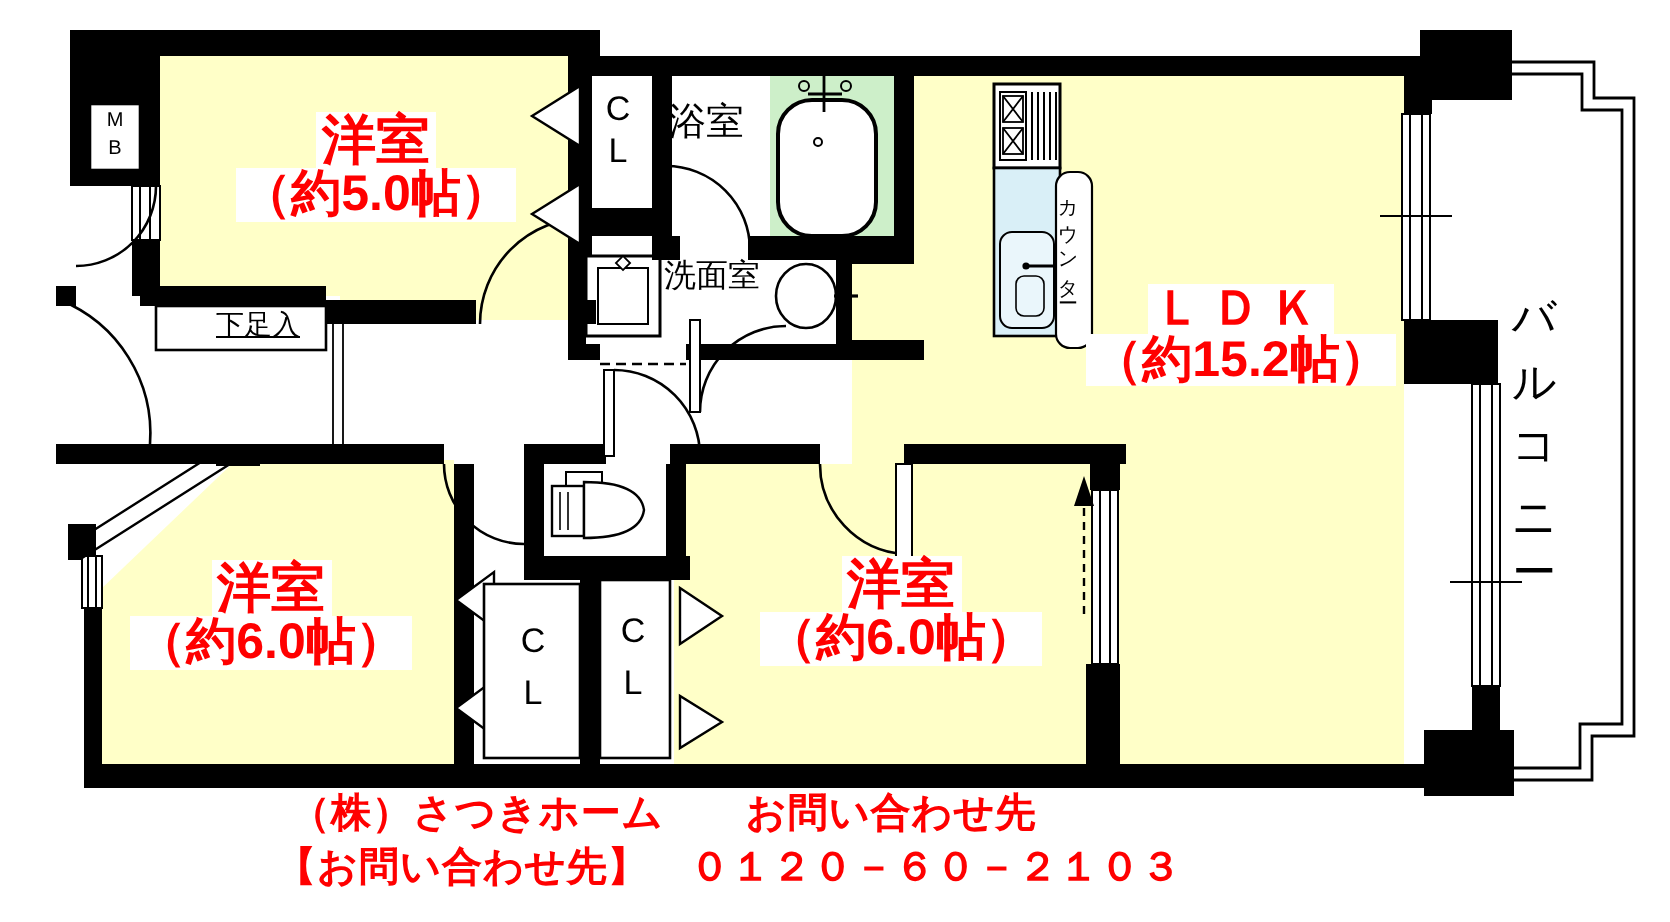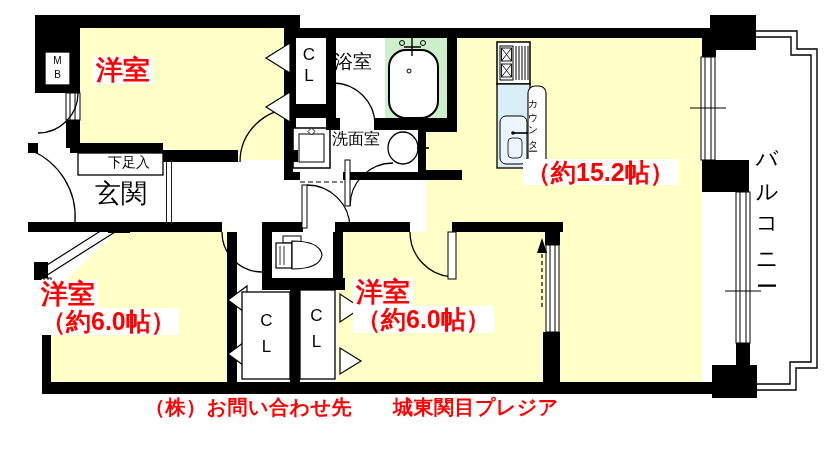--- a/index.html
+++ b/index.html
@@ -1,20 +1,20 @@
 <!DOCTYPE html>
 <html style="--room-fill: #FFFFC8; --bath-fill: #CDEFC9; --kitchen-fill: #D9EFF7; --sink-fill: #EAF6FB; --label-red: #FF0000; --wall-black: #000000;"><head>
 <meta charset="utf-8">
 <style>
   html,body{margin:0;padding:0;background:#fff;}
   #stage{position:relative;width:835px;height:461px;background:#fff;overflow:hidden;
          font-family:"Liberation Sans","DejaVu Sans",sans-serif;}
   #plan-svg{position:absolute;left:0;top:0;}
   .lbl{position:absolute;white-space:nowrap;line-height:1.05;}
-  .room-lbl{text-align:left;color:var(--label-red);font-weight:bold;}
+  .room-lbl{text-align:center;color:var(--label-red);font-weight:bold;}
   .room-lbl span{display:inline-block;background:#fff;padding:0 3px;}
   .room-name{font-size:27px;}
   .room-size{font-size:25px;}
   .ldk-name{font-size:24px;letter-spacing:5px;}
   .ldk-size{font-size:25px;}
   .black-lbl{color:#000;}
   .vert{writing-mode:vertical-rl;text-orientation:upright;}
   .stack{text-align:center;}
   .stack span{display:block;}
   .footer-line{color:var(--label-red);font-weight:bold;font-size:20px;letter-spacing:0.5px;}
@@ -197,44 +197,44 @@
   <g fill="#fff" stroke="#000" stroke-width="1.3">
     <rect x="45" y="52" width="25" height="33"></rect>
     <rect x="78" y="153" width="85" height="22"></rect>
     <rect x="242" y="292" width="48" height="87"></rect>
     <rect x="300" y="290" width="35" height="89"></rect>
   </g>
 </svg>
 
 <div class="lbl room-lbl" style="left:93px;top:56px;width:190px;">
   <span class="room-name">洋室</span><br>
+  <span class="room-size">（約5.0帖）</span>
 </div>
 
 <div class="lbl room-lbl" style="left:523px;top:142px;width:195px;">
-  <br>
+  <span class="ldk-name">ＬＤＫ</span><br>
   <span class="ldk-size">（約15.2帖）</span>
 </div>
 
 <div class="lbl room-lbl" style="left:38px;top:280px;width:195px;">
   <span class="room-name">洋室</span><br>
   <span class="room-size">（約6.0帖）</span>
 </div>
 
 <div class="lbl room-lbl" style="left:353px;top:278px;width:195px;">
   <span class="room-name">洋室</span><br>
   <span class="room-size">（約6.0帖）</span>
 </div>
 
 <div class="lbl black-lbl" style="left:334px;top:52px;font-size:19px;">浴室</div>
 
 <div class="lbl black-lbl" style="left:332px;top:131px;font-size:16px;text-align:center;">洗面室</div>
 
-<div class="lbl black-lbl" style="left:80px;top:155px;width:98px;text-align:center;font-size:14px;">下足入</div>
-
-<div class="lbl black-lbl" style="left:80px;top:180px;width:82px;text-align:center;font-size:26px;">玄関</div>
+<div class="lbl black-lbl" style="left:80px;top:155px;width:98px;text-align:center;font-size:14px;text-decoration:underline;">下足入</div>
+
 
 <div class="lbl black-lbl vert" style="left:756px;top:134px;font-size:22px;letter-spacing:10px;">バルコニー</div>
 
 <div class="lbl black-lbl vert" style="left:527px;top:92px;font-size:10px;letter-spacing:2px;">カウンター</div>
 
 <div class="lbl black-lbl stack" style="left:45px;top:54px;width:25px;font-size:10px;line-height:1.35;">
   <span>M</span>
   <span>B</span>
 </div>
 
@@ -246,16 +246,17 @@
 <div class="lbl black-lbl stack" style="left:254px;top:308px;width:25px;font-size:17px;line-height:1.5;">
   <span>C</span>
   <span>L</span>
 </div>
 
 <div class="lbl black-lbl stack" style="left:304px;top:303px;width:25px;font-size:17px;line-height:1.5;">
   <span>C</span>
   <span>L</span>
 </div>
 
-<div class="lbl footer-line" style="left:145px;top:397px;">（株）お問い合わせ先　　城東関目プレジア</div>
-
+<div class="lbl footer-line" style="left:145px;top:397px;">（株）さつきホーム　　お問い合わせ先</div>
+
+<div class="lbl footer-line" style="left:138px;top:424px;">【お問い合わせ先】　０１２０－６０－２１０３</div>
 
 </div>
 
 </body></html>

